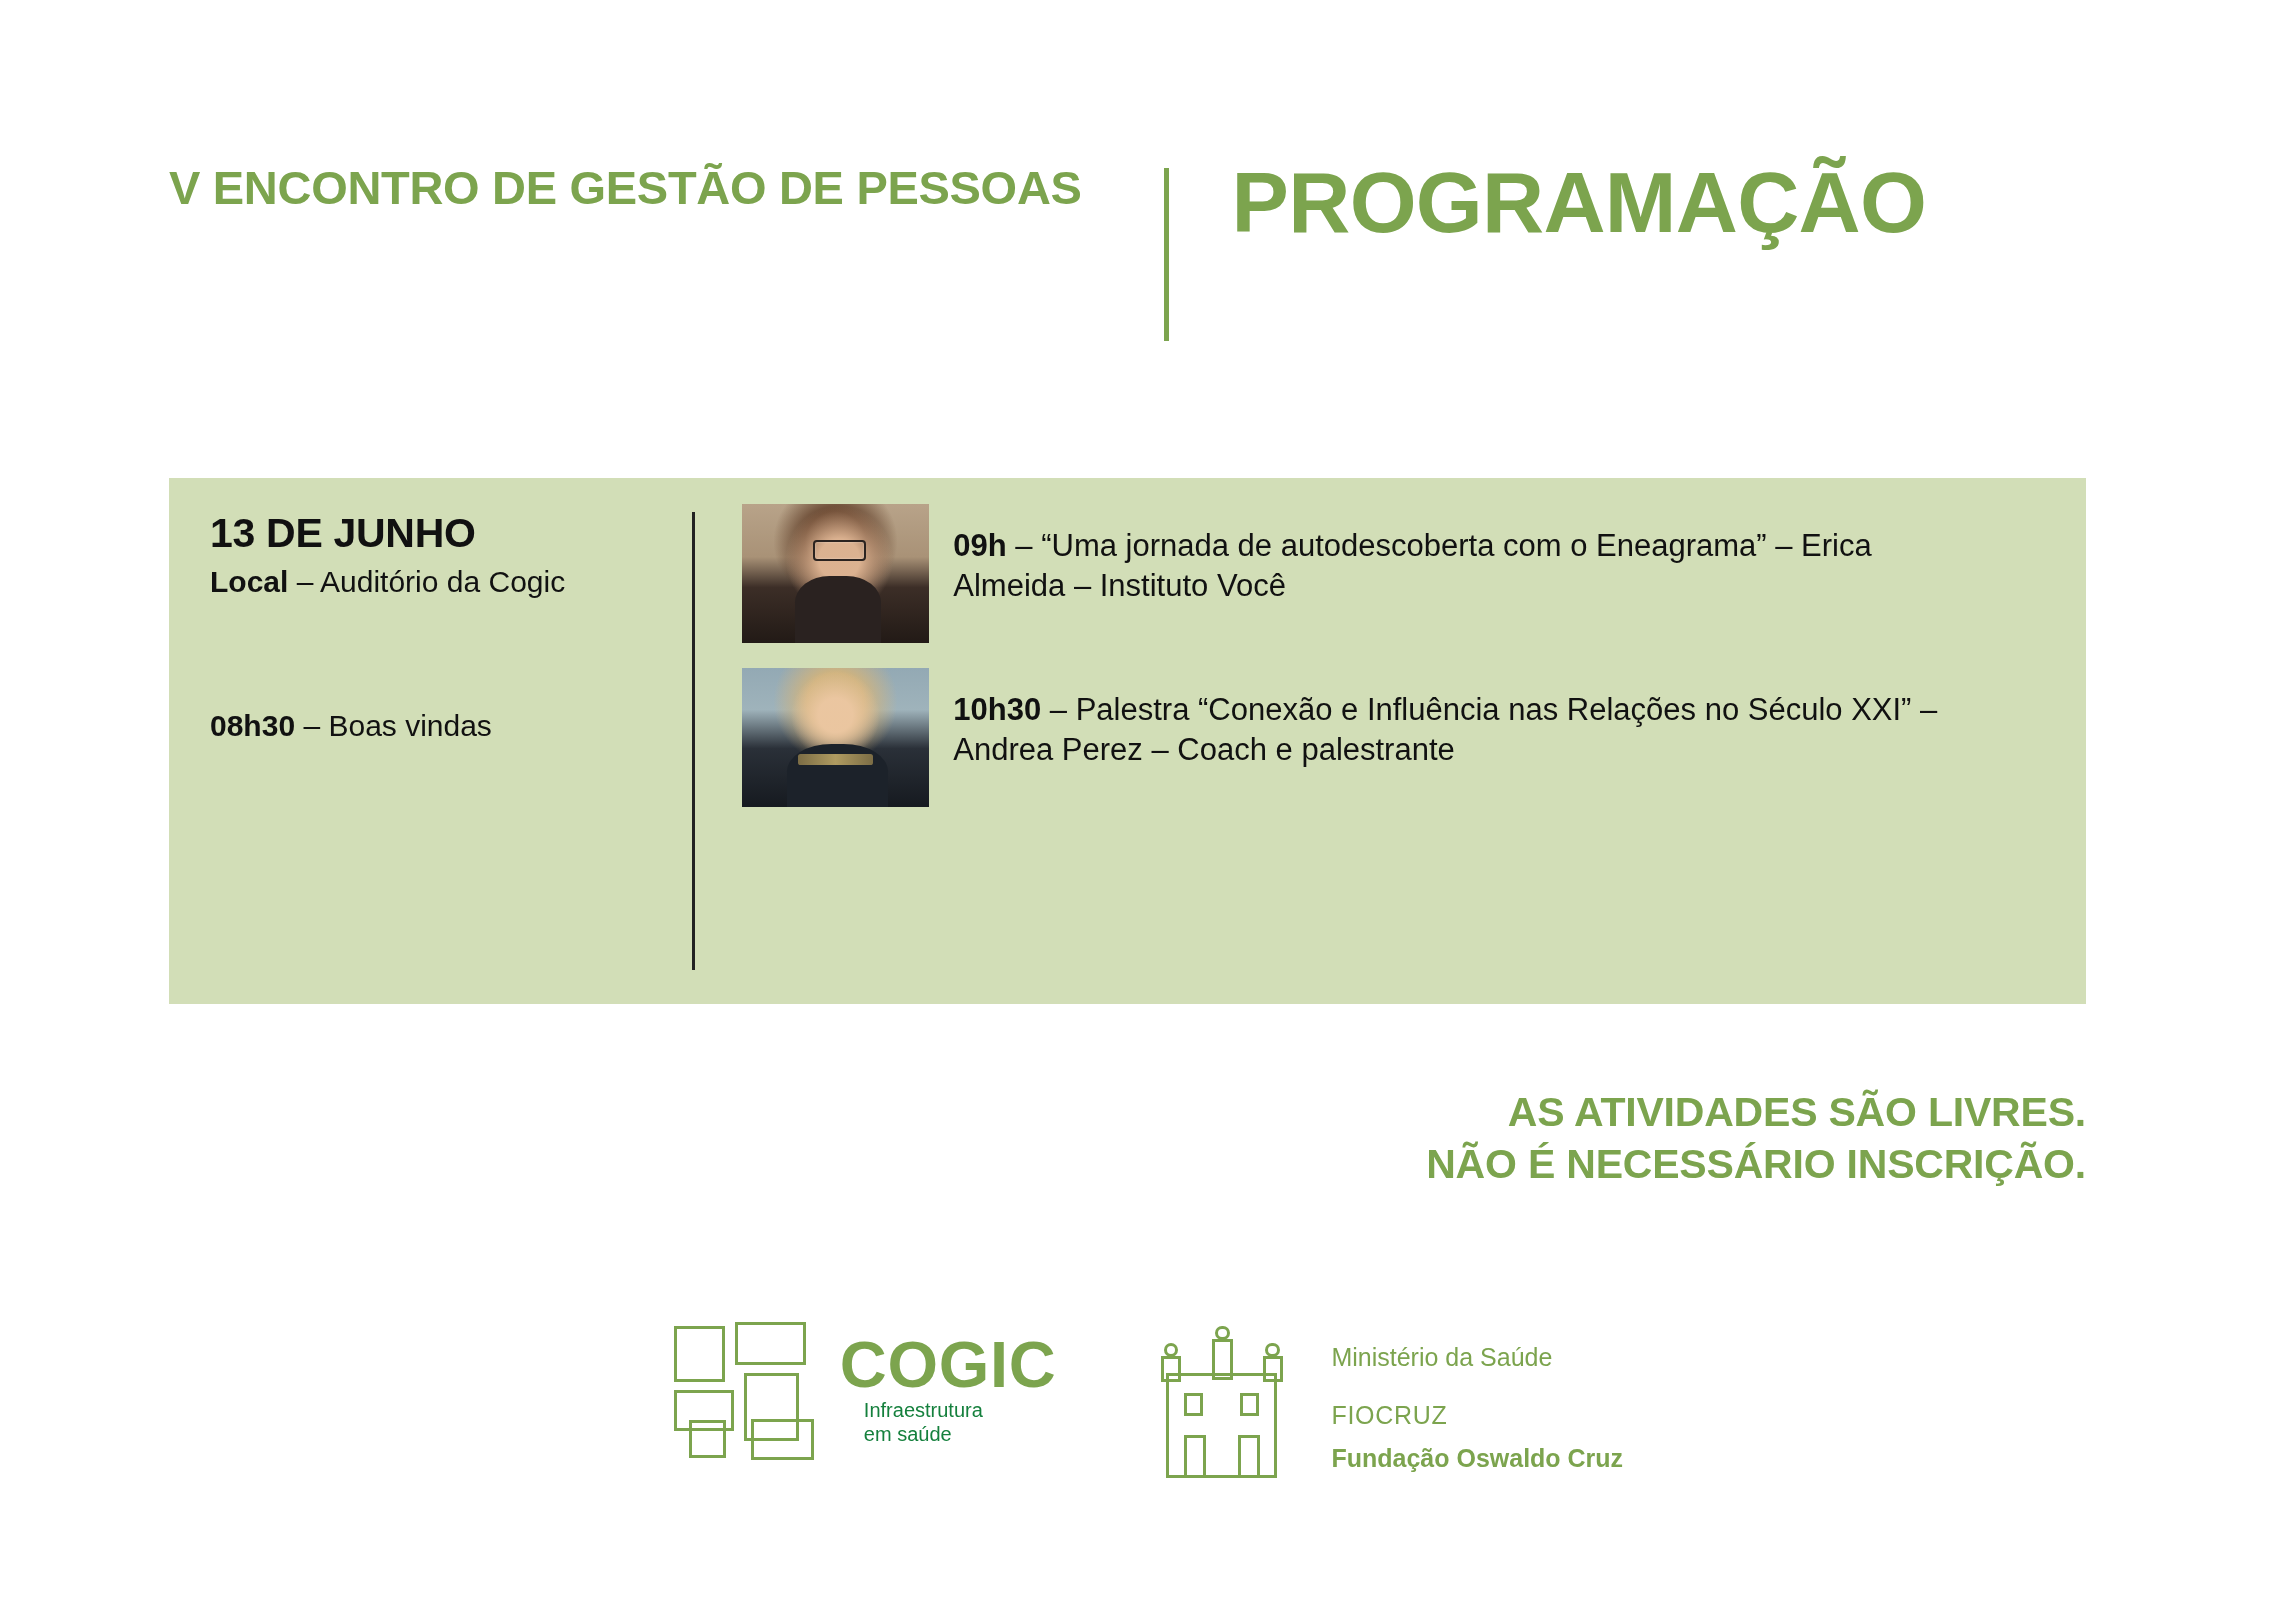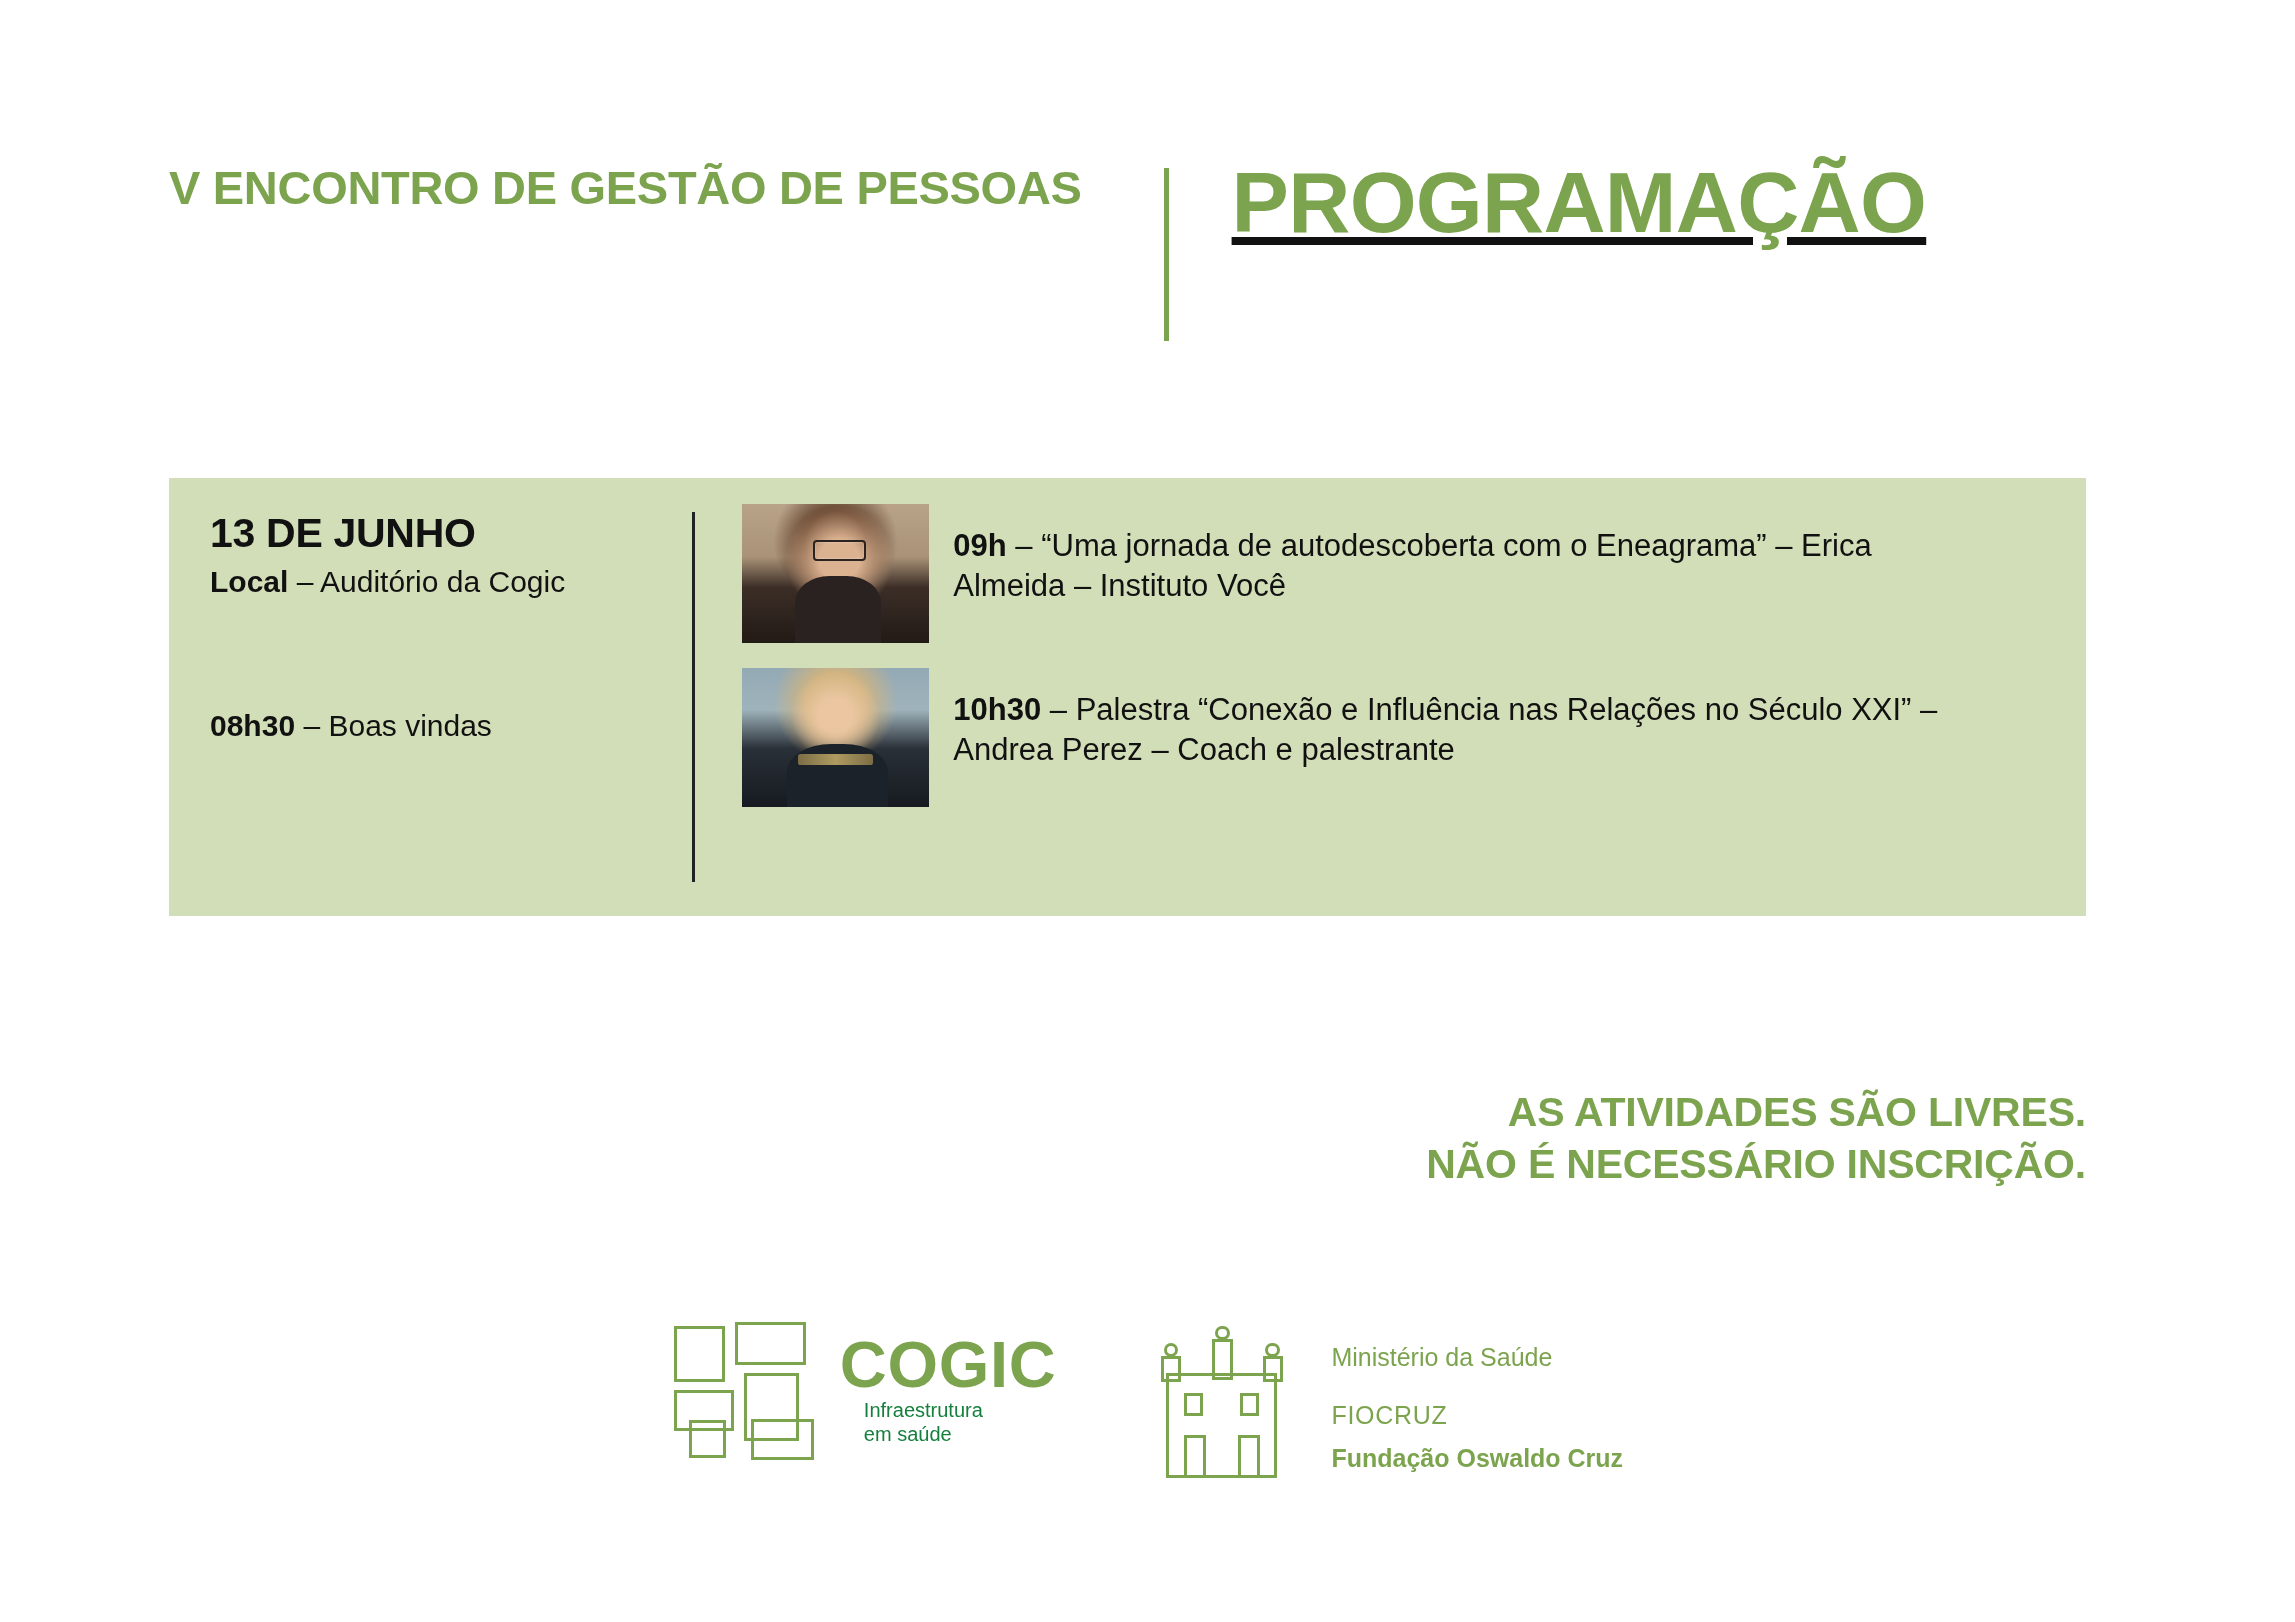--- a/index.html
+++ b/index.html
@@ -50,39 +50,38 @@
   }
   .header-divider {
     width: 4.6px;
     height: 173px;
     background: #7CA44E;
     margin-top: 3.9px;
     flex: none;
   }
   .header-right {
     padding-left: 63px;
-    text-decoration: underline;
   }
   .programacao {
     font-size: 86px;
     font-weight: bold;
     color: #7CA44E;
     line-height: 1;
     letter-spacing: -0.7px;
     white-space: nowrap;
     margin-top: -5.2px;
   }
 
   
   .panel {
     position: absolute;
     left: 169px;
     top: 478px;
     width: 1917px;
-    height: 438px;
+    height: 526px;
     background: #D2DEB7;
   }
   .panel-inner {
     position: relative;
     height: 100%;
     display: flex;
   }
   .panel-left {
     width: 523px;
     padding: 34px 0 0 41px;

